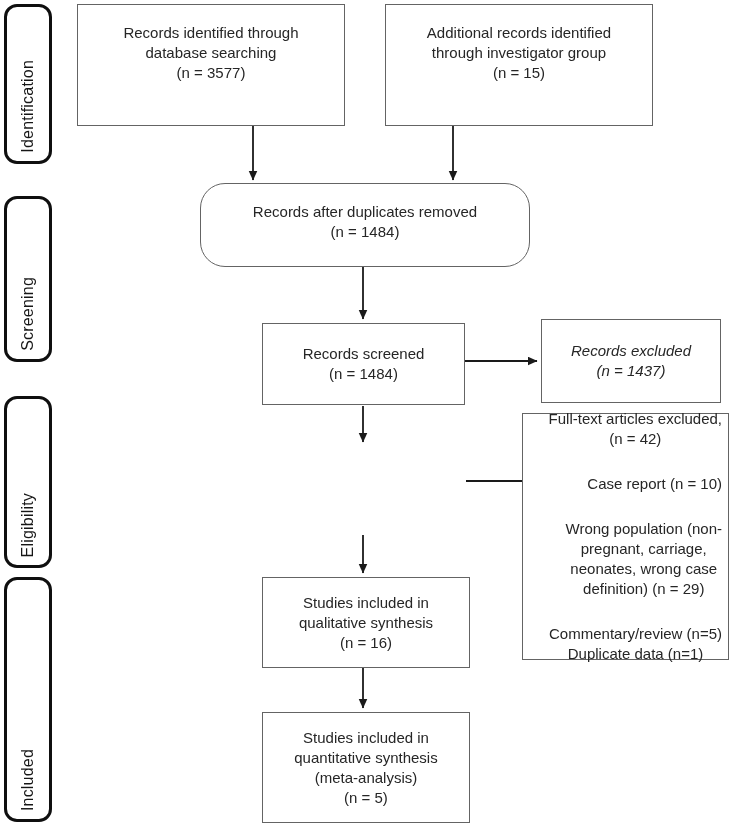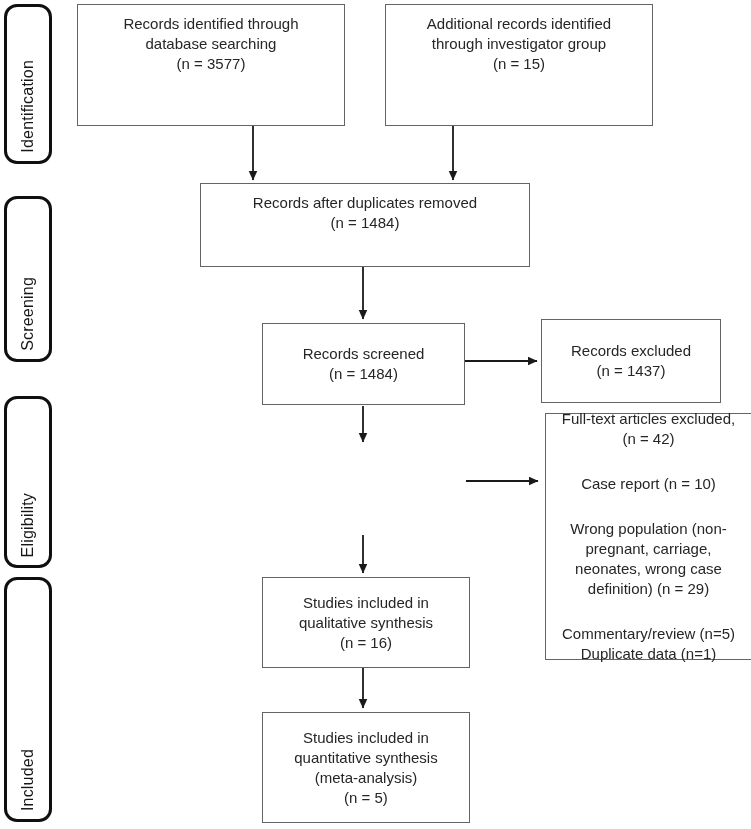--- a/index.html
+++ b/index.html
@@ -24,21 +24,21 @@
     display: flex;
     flex-direction: column;
     align-items: center;
     justify-content: center;
     text-align: center;
     font-size: 15px;
     line-height: 20px;
   }
   .fbox.top {
     justify-content: flex-start;
-    padding-top: 9px;
+    padding-top: 18px;
   }
   .box-text, .para {
     white-space: pre-line;
     padding: 0 6px;
   }
   .para + .para { margin-top: 25px; }
   .stage {
     position: absolute;
     box-sizing: border-box;
     left: 4px;
@@ -109,37 +109,37 @@
 database searching
 (n = 3577)</div>
   </div>
 
   <div class="fbox top" style="left:385px;top:4px;width:268px;height:122px;text-align:center;">
     <div class="box-text">Additional records identified
 through investigator group
 (n = 15)</div>
   </div>
 
-  <div class="fbox top" style="left:200px;top:183px;width:330px;height:84px;">
+  <div class="fbox top" style="left:200px;top:183px;width:330px;height:84px;border-radius:25px;">
     <div class="box-text">Records after duplicates removed
 (n = 1484)</div>
   </div>
 
   <div class="fbox" style="left:262px;top:323px;width:203px;height:82px;align-items:center;">
     <div class="box-text">Records screened
 (n = 1484)</div>
   </div>
 
-  <div class="fbox" style="left:541px;top:319px;width:180px;height:84px;">
+  <div class="fbox" style="left:541px;top:319px;width:180px;height:84px;font-style:italic;">
     <div class="box-text">Records excluded
 (n = 1437)</div>
   </div>
 
 
-  <div class="fbox" style="left:545px;top:413px;width:207px;height:247px;">
+  <div class="fbox" style="left:522px;top:413px;width:207px;height:247px;align-items:flex-end;">
     <div class="para">Full-text articles excluded,
 (n = 42)</div>
     <div class="para">Case report (n = 10)</div>
     <div class="para">Wrong population (non-
 pregnant, carriage,
 neonates, wrong case
 definition) (n = 29)</div>
     <div class="para">Commentary/review (n=5)
 Duplicate data (n=1)</div>
   </div>

